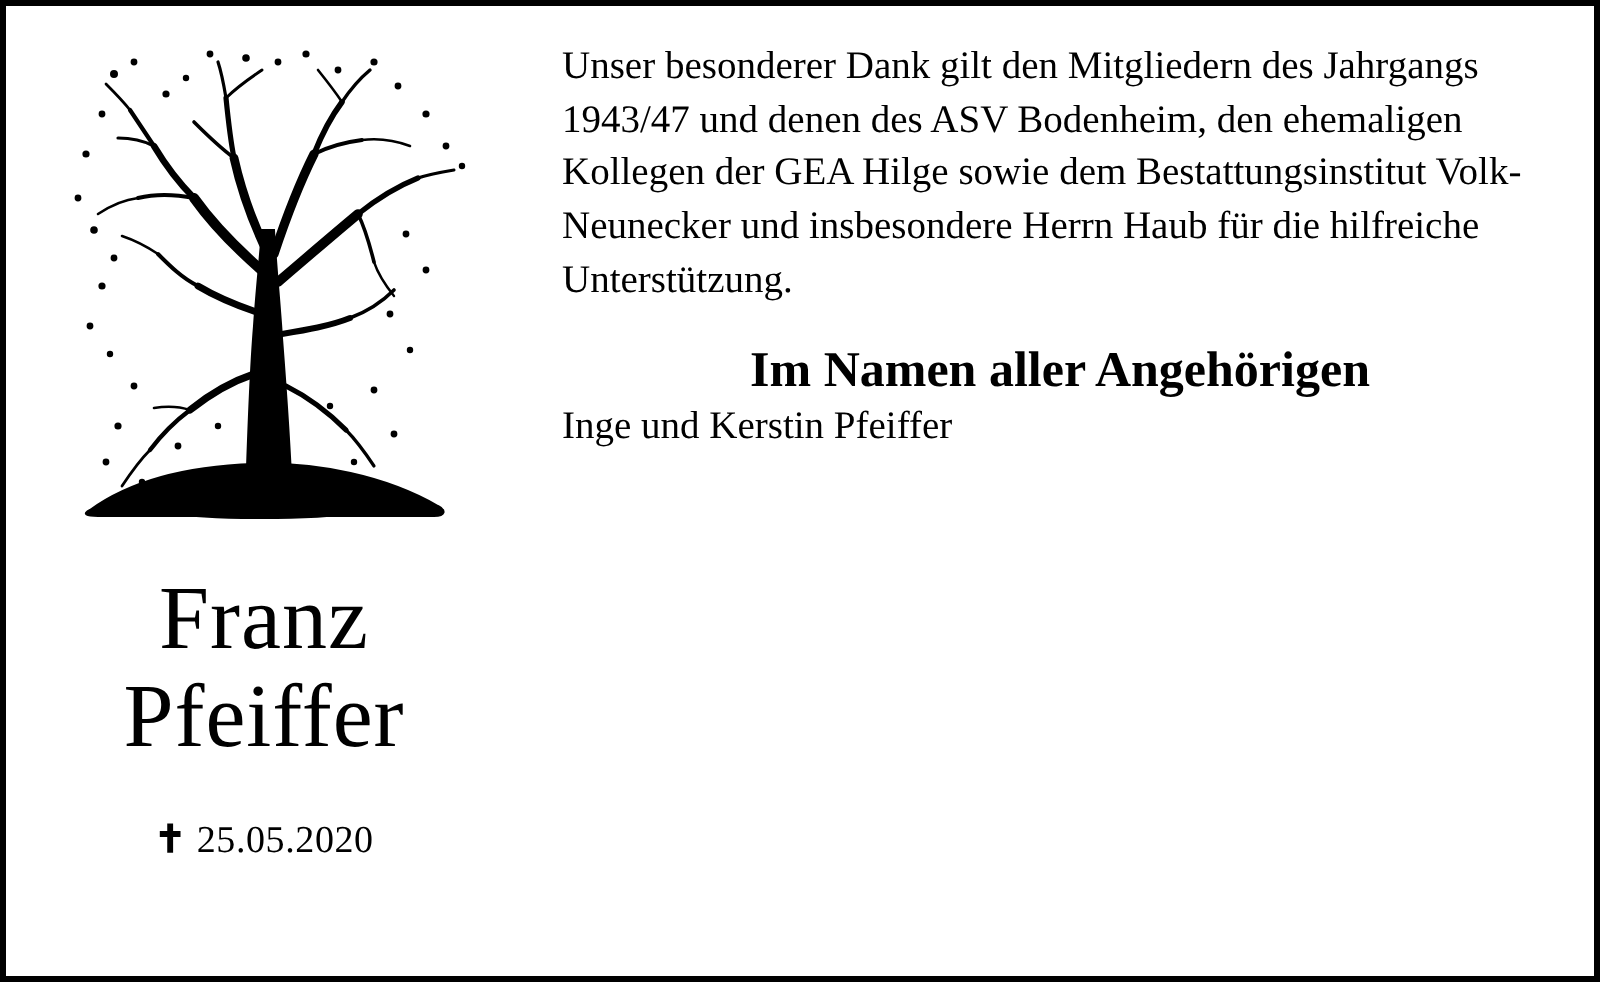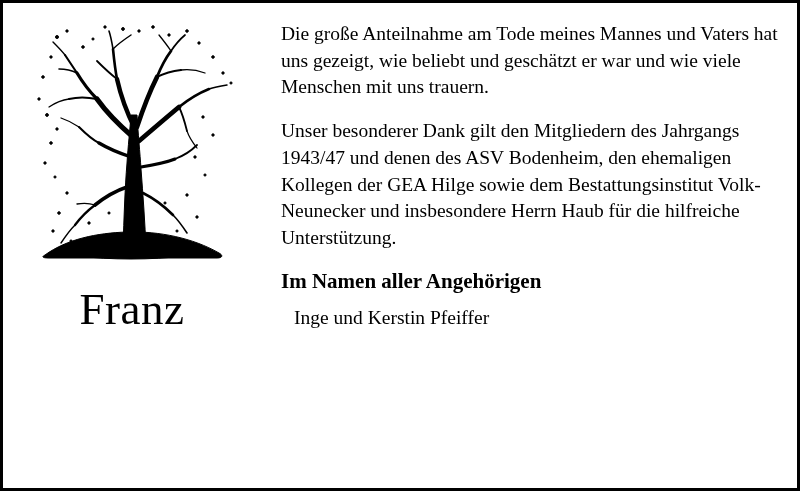--- a/index.html
+++ b/index.html
@@ -76,27 +76,28 @@
     letter-spacing: 0.6px;
     margin: 0 0 18px 0;
   }
   .para {
     font-size: 19.5px;
     line-height: 1.37;
     margin: 0 0 17px 0;
     text-align: left;
   }
   .closing-title {
-    font-size: 21px;
+    font-size: 25px;
     font-weight: 700;
     margin: 0 0 3px 0;
+    text-align: center;
   }
   .closing-names {
     font-size: 19.5px;
-    margin: 13px;
+    margin: 0;
   }
 </style>
 </head>
 <body>
 
 <div class="notice">
 
   <div class="left-col">
 
     <div>
@@ -189,29 +190,32 @@
               <circle cx="62" cy="206" r="1.2"></circle>
             <circle cx="82" cy="196" r="1.1"></circle>
               <circle cx="138" cy="186" r="1.1"></circle>
           </g>
         </g>
       </svg>
     </div>
 
     <div class="deceased-name">
       <span class="nm">Franz</span>
+      <span class="nm">Pfeiffer</span>
     </div>
 
+    <div class="date-line">
+      <span class="cross">✝</span><span class="dt">25.05.2020</span>
+    </div>
 
   </div>
 
   <div class="right-col">
 
 
-    <p class="para">Die große Anteilnahme am Tode meines Mannes und Vaters hat uns gezeigt, wie beliebt und geschätzt er war und wie viele Menschen mit uns trauern.</p>
     <p class="para">Unser besonderer Dank gilt den Mitgliedern des Jahrgangs 1943/47 und denen des ASV Bodenheim, den ehemaligen Kollegen der GEA Hilge sowie dem Bestattungsinstitut Volk-Neunecker und insbesondere Herrn Haub für die hilfreiche Unterstützung.</p>
 
     <p class="closing-title">Im Namen aller Angehörigen</p>
     <p class="closing-names">Inge und Kerstin Pfeiffer</p>
 
   </div>
 
 </div>
 
 </body></html>

